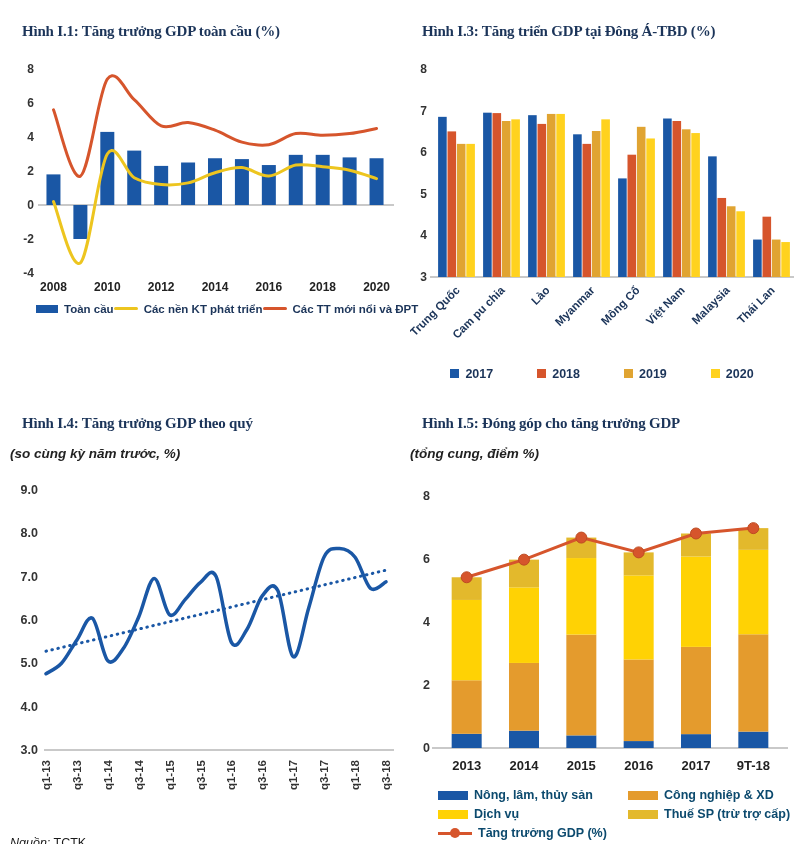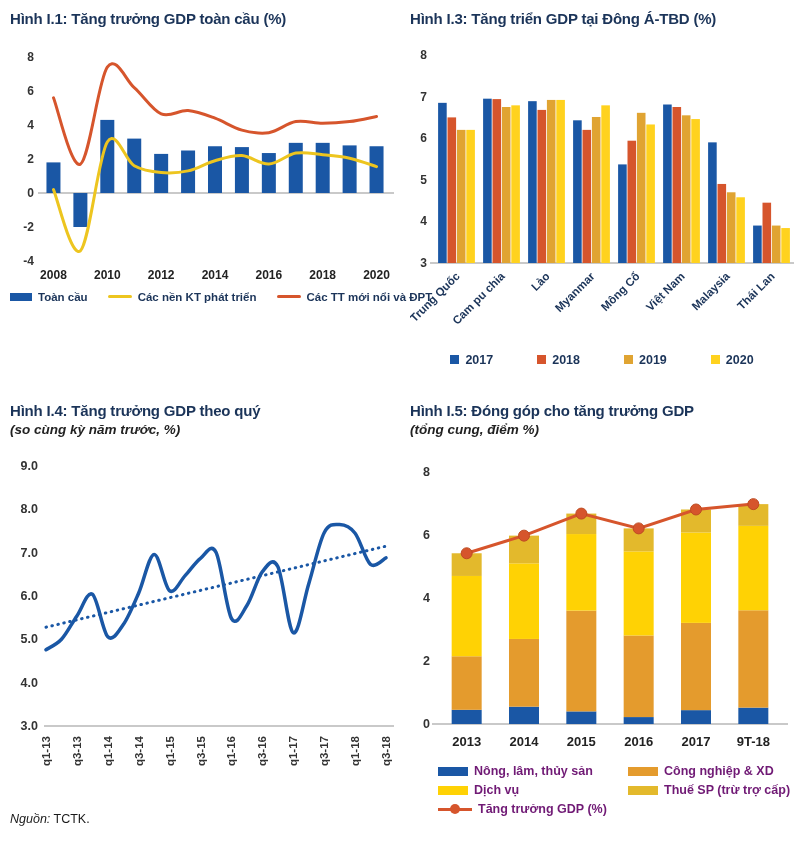--- a/index.html
+++ b/index.html
@@ -1,29 +1,29 @@
 <!DOCTYPE html>
 <html><head>
 <meta charset="utf-8">
 <style>
   html,body{margin:0;padding:0;background:#ffffff;}
   body{font-family:"Liberation Sans", sans-serif; -webkit-font-smoothing:antialiased;}
   .page{width:800px;height:844px;background:#fff;overflow:hidden;}
   .grid{display:grid;grid-template-columns:400px 400px;grid-template-rows:392px 452px;}
   .cell{padding:10px 6px 0 10px;box-sizing:border-box;}
-  .figtitle{font-size:15px;font-weight:700;color:#1B3459;margin:0;line-height:1.25;letter-spacing:-0.2px;}
+  .figtitle{font-size:15px;font-weight:700;color:#1B3459;margin:12px;line-height:1.25;letter-spacing:-0.2px;font-family:Liberation Serif, serif;}
   .subtitle{font-size:13.5px;font-style:italic;font-weight:700;color:#222;margin:0;line-height:1.3;}
   svg{display:block;}
   svg text{font-family:"Liberation Sans", sans-serif;}
   .legend-row{display:flex;align-items:center;font-size:11.5px;font-weight:700;color:#1B3459;margin-top:4px;}
   .legend-item{display:flex;align-items:center;gap:6px;white-space:nowrap;}
-  #fig1-legend{gap:20px;}
+  #fig1-legend{margin-left:26px;}
   #fig3-legend{justify-content:center;gap:44px;margin-top:2px;font-size:12.5px;}
   #fig5-legend{display:grid;grid-template-columns:190px 180px;row-gap:5px;margin:10px 0 0 28px;
-               font-size:12.5px;font-weight:700;color:#701a75;}
+               font-size:12.5px;font-weight:700;color:#0c4a6e;}
   .sw-bar{display:inline-block;width:22px;height:8px;}
   .sw-line{display:inline-block;width:24px;height:3px;border-radius:2px;}
   .sw-sq{display:inline-block;width:9px;height:9px;}
   .sw-stack{display:inline-block;width:30px;height:9px;}
   .sw-gdp{position:relative;display:inline-block;width:34px;height:11px;}
   .sw-gdp .ln{position:absolute;left:0;top:4px;width:34px;height:3px;}
   .sw-gdp .dt{position:absolute;left:12px;top:0;width:10px;height:10px;border-radius:50%;}
   .source{font-size:12.5px;color:#1a1a1a;margin:0;}
   .mt14{margin-top:14px;} .mt10{margin-top:10px;} .mt18{margin-top:18px;} .mt20{margin-top:20px;}
 </style>

